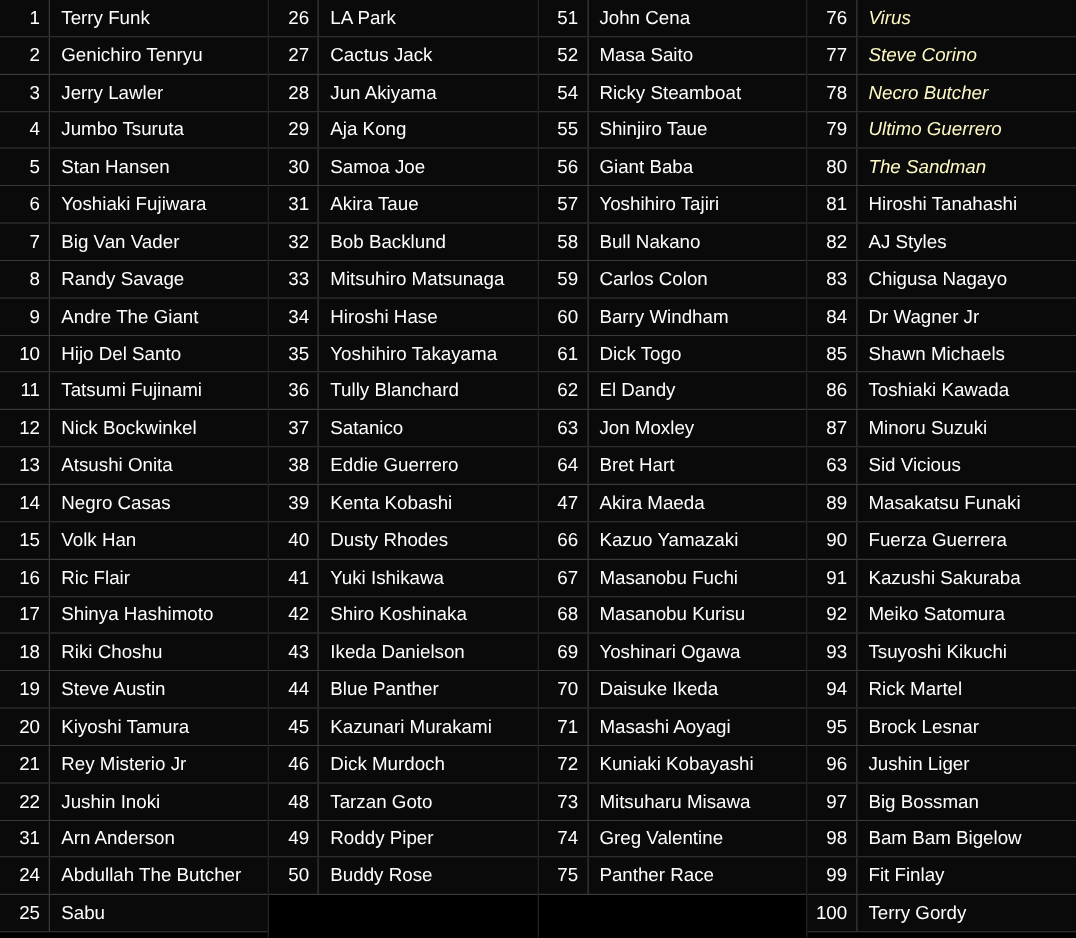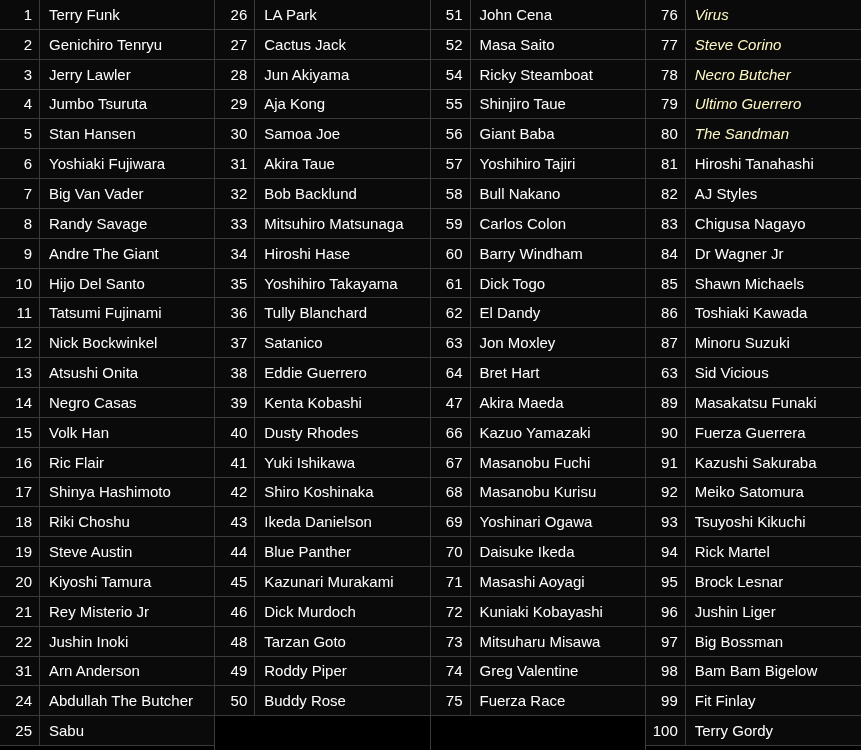--- a/index.html
+++ b/index.html
@@ -358,21 +358,21 @@
       <div class="row">
         <div class="rank">73</div>
         <div class="name">Mitsuharu Misawa</div>
       </div>
       <div class="row">
         <div class="rank">74</div>
         <div class="name">Greg Valentine</div>
       </div>
       <div class="row">
         <div class="rank">75</div>
-        <div class="name">Fuerza Race</div>
+        <div class="name">Panther Race</div>
       </div>
       <div class="spacer"></div>
     </div>
     <div class="col">
       <div class="row">
         <div class="rank">76</div>
         <div class="name dim">Virus</div>
       </div>
       <div class="row">
         <div class="rank">77</div>

